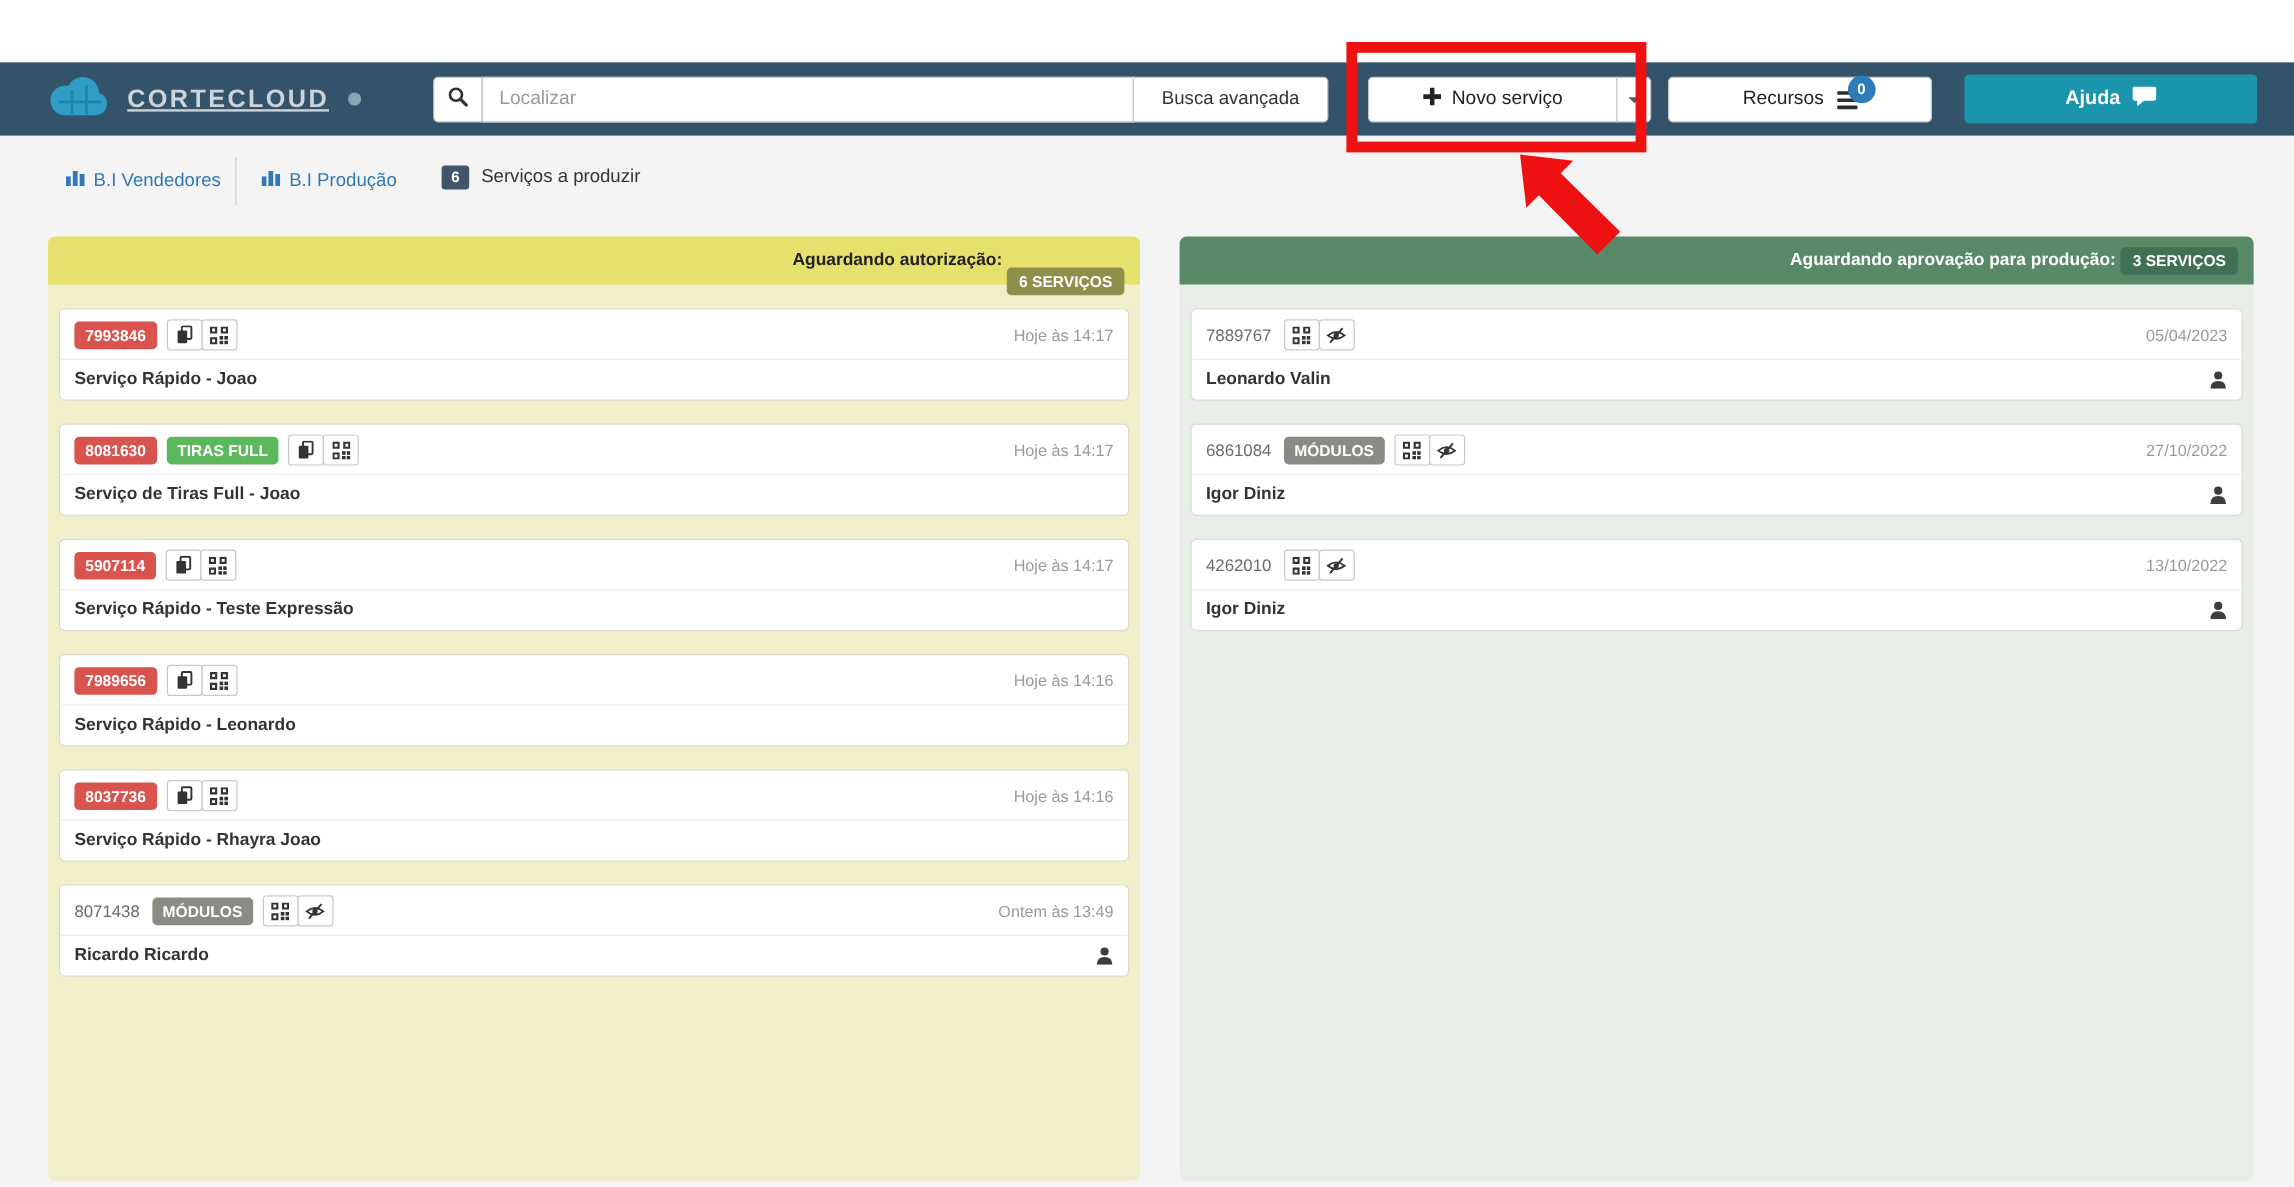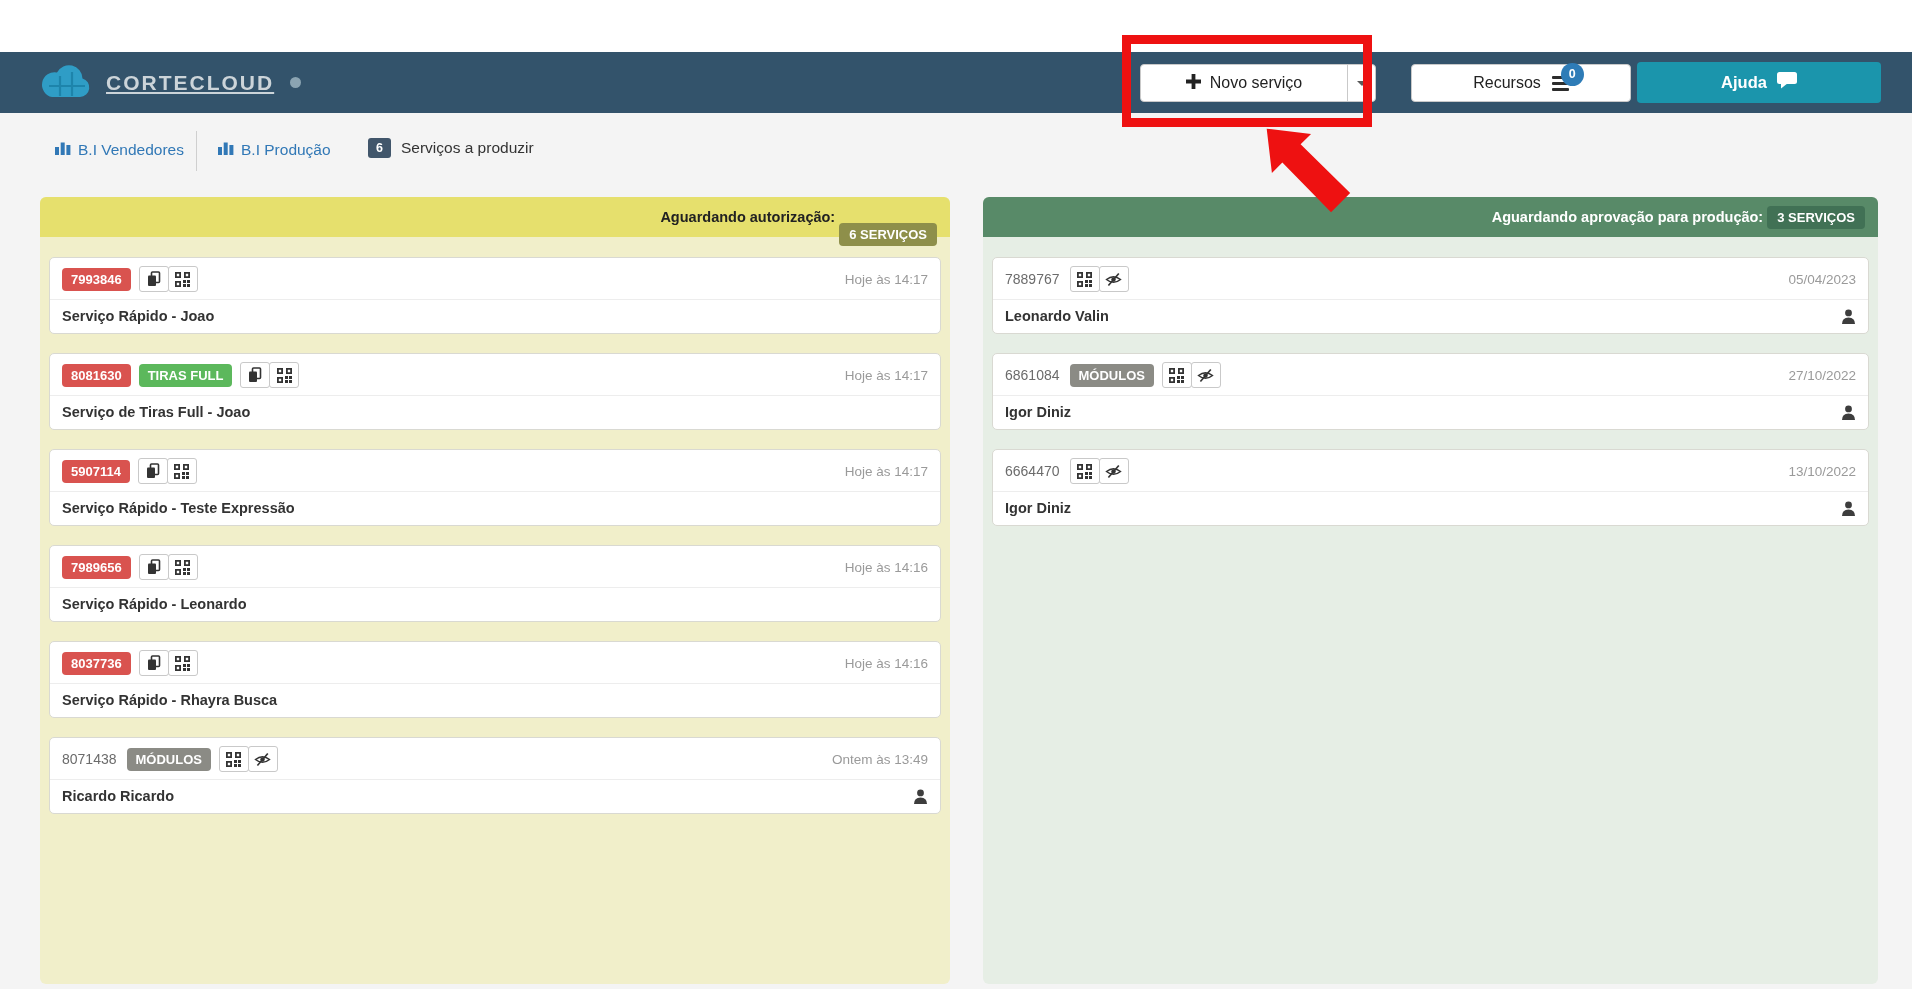--- a/index.html
+++ b/index.html
@@ -31,21 +31,21 @@
   .novo-btn { width:208px; height:38px; background:#fff; border:1px solid #c9c9c9;
     border-radius:4px 0 0 4px; display:flex; align-items:center; justify-content:center; gap:9px;
     font-size:16px; color:#222; cursor:pointer; }
   .caret-btn { width:29px; height:38px; margin-left:-1px; background:#fff; border:1px solid #c9c9c9;
     border-radius:0 4px 4px 0; display:flex; align-items:center; justify-content:center; cursor:pointer; }
   .caret { width:0; height:0; border-left:5px solid transparent; border-right:5px solid transparent;
     border-top:5px solid #5a5a5a; }
 
   .recursos-btn { position:absolute; left:1390px; top:12px; width:220px; height:38px; background:#fff;
     border:1px solid #c9c9c9; border-radius:4px; display:flex; align-items:center; justify-content:center;
-    gap:11px; font-size:16px; color:#222; cursor:pointer;margin-left:21px; }
+    gap:11px; font-size:16px; color:#222; cursor:pointer; }
   .hamburger { position:relative; width:17px; height:15px; }
   .hamburger .bar { position:absolute; left:0; width:17px; height:3.2px; border-radius:1px; background:#2d2d2d; }
   .hamburger .b1{top:0}.hamburger .b2{top:6px}.hamburger .b3{top:12px}
   .res-badge { position:absolute; top:-13px; right:-15px; width:23px; height:23px; border-radius:50%;
     background:var(--resources-badge-blue,#2e7cb7); color:#fff; font-size:12.5px; font-weight:bold;
     display:flex; align-items:center; justify-content:center; }
 
   .ajuda-btn { position:absolute; left:1637px; top:10px; width:244px; height:41px;
     background:var(--teal,#1b95ac); border-radius:4px; color:#fff; font-size:16.5px; font-weight:bold;
     display:flex; align-items:center; justify-content:center; gap:10px; cursor:pointer; }
@@ -108,20 +108,34 @@
       <span>
         <svg width="56" height="36" viewBox="0 0 56 36">
           <path d="M14 34 h28 a9.5 9.5 0 0 0 2.5-18.6 A13.5 13.5 0 0 0 19 9.5 A10.5 10.5 0 0 0 14 34 Z" fill="#2f9dc6"></path>
           <path d="M22 13 V33 M34 9 V33 M11 23 H47" stroke="#1d84ab" stroke-width="2.2" fill="none"></path>
         </svg>
       </span>
       <span class="brand-text">CORTECLOUD</span>
       <span class="brand-dot"></span>
     </div>
 
+    <div class="search-group">
+      <div class="search-icon-btn">
+        <span>
+          <svg width="17" height="17" viewBox="0 0 17 17">
+            <circle cx="7" cy="7" r="5" fill="none" stroke="#333" stroke-width="2.2"></circle>
+            <line x1="11" y1="11" x2="15.6" y2="15.6" stroke="#333" stroke-width="2.6" stroke-linecap="round"></line>
+          </svg>
+        </span>
+      </div>
+      <input class="search-input" type="text" placeholder="Localizar" style="">
+      <div class="adv-btn">
+        <span>Busca avançada</span>
+      </div>
+    </div>
 
     <div class="novo-group">
       <div class="novo-btn">
         <span>
           <svg width="15" height="15" viewBox="0 0 15 15">
               <path d="M5.6 0h3.8v5.6H15v3.8H9.4V15H5.6V9.4H0V5.6h5.6z" fill="#222"></path>
             </svg>
         </span>
         <span>Novo serviço</span>
       </div>
@@ -327,21 +341,21 @@
                   <rect x="12" y="8" width="3" height="3"></rect>
             <rect x="8" y="12" width="3" height="3"></rect>
                   <rect x="12" y="12" width="3" height="3"></rect>
           </svg>
         </span>
 
       </span>
       <span class="card-time">Hoje às 14:16</span>
     </div>
     <div class="card-bottom">
-      <span class="card-title">Serviço Rápido - Rhayra Busca</span>
+      <span class="card-title">Serviço Rápido - Rhayra Joao</span>
 
     </div>
   </div>
         <div class="card">
     <div class="card-top">
       <span class="num-plain">8071438</span>
       <span class="tag-badge tag-gray">MÓDULOS</span>
       <span class="btn-group">
 
         <span class="icon-btn">
@@ -453,21 +467,21 @@
       <span class="person-wrap">
         <svg width="15" height="15" viewBox="0 0 15 15" fill="#3d3d3d">
           <circle cx="7.5" cy="3.9" r="3.4"></circle>
           <path d="M1 15 Q1 8.4 7.5 8.4 Q14 8.4 14 15 Z"></path>
         </svg>
       </span>
     </div>
   </div>
         <div class="card">
     <div class="card-top">
-      <span class="num-plain">6664470</span>
+      <span class="num-plain">4262010</span>
 
       <span class="btn-group">
 
         <span class="icon-btn">
           <svg width="15" height="15" viewBox="0 0 15 15" fill="#333">
             <path d="M0 0h6v6H0zM1.8 1.8v2.4h2.4V1.8z"></path>
             <path d="M9 0h6v6H9zM10.8 1.8v2.4h2.4V1.8z"></path>
             <path d="M0 9h6v6H0zM1.8 10.8v2.4h2.4v-2.4z"></path>
             <rect x="8" y="8" width="3" height="3"></rect>
                   <rect x="12" y="8" width="3" height="3"></rect>

